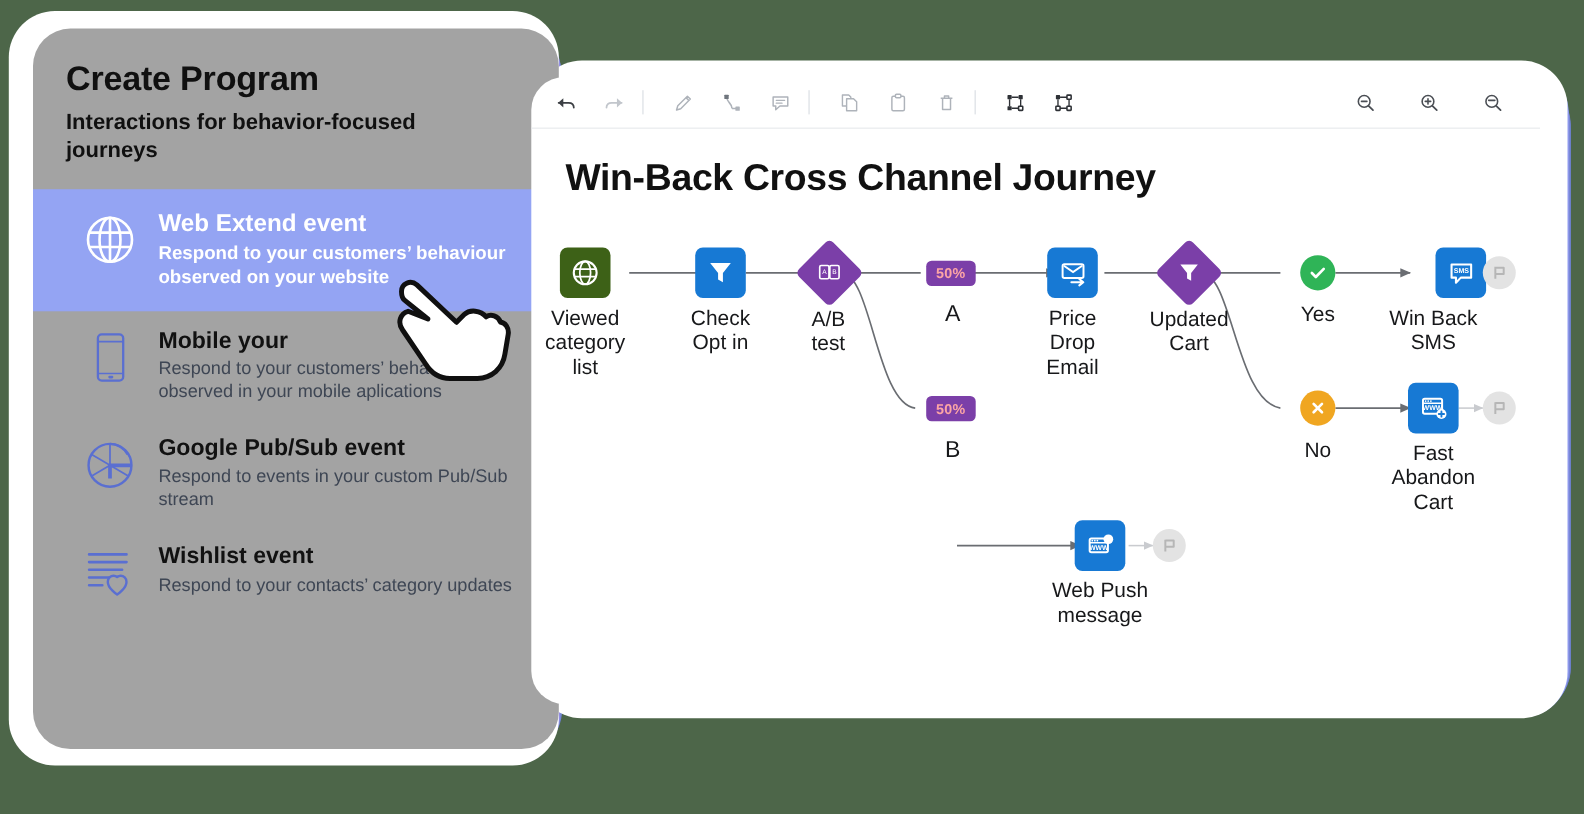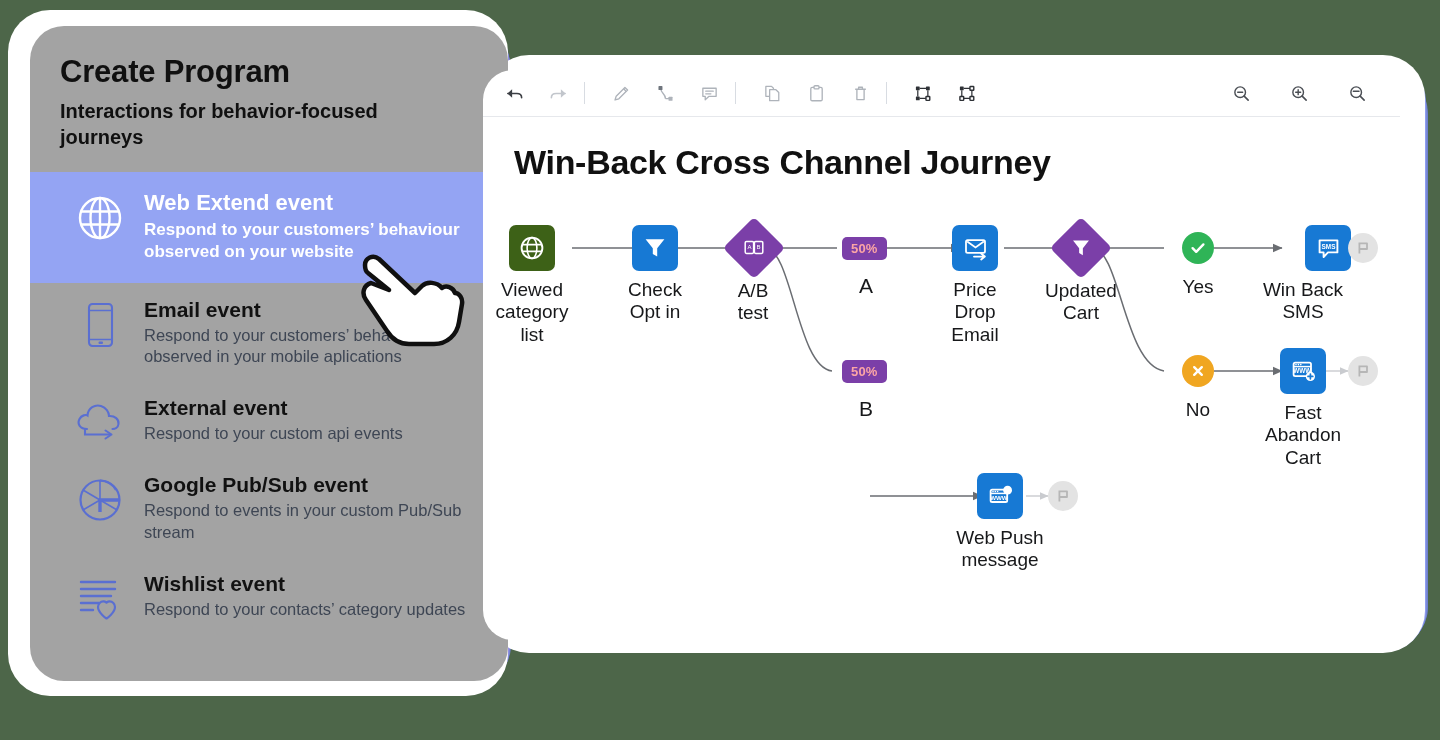--- a/index.html
+++ b/index.html
@@ -160,38 +160,25 @@
 
       <div class="evt">
         <div class="evt-icon">
           <svg width="44" height="50" viewBox="0 0 44 50" fill="none">
             <rect x="11" y="4" width="23" height="42" rx="3.5" stroke="#5a6fd1" stroke-width="2.1"></rect>
             <path d="M11 10.5 H34 M11 39.5 H34" stroke="#5a6fd1" stroke-width="1.5"></path>
             <rect x="20.5" y="41.6" width="4.5" height="2.4" rx="1" fill="#5a6fd1"></rect>
           </svg>
         </div>
         <div class="evt-txt">
-          <div class="evt-name">Email event</div>
+          <div class="evt-name">Mobile your</div>
           <div class="evt-desc">Respond to your customers’ behavior observed in your mobile aplications</div>
         </div>
       </div>
 
-      <div class="evt">
-        <div class="evt-icon">
-          <svg width="52" height="46" viewBox="0 0 52 46" fill="none">
-            <path d="M13 31 C6 31 3 26 5.5 21 C7.5 17 12 16.5 13.5 17.5 C14 10 21 6 27 8 C32 9.6 35 14 35 18 C41 17.6 45 21.5 44.5 26 C44.1 29.6 41 31 38.5 31" stroke="#5a6fd1" stroke-width="2.1" stroke-linecap="round"></path>
-            <path d="M11 31 V36.5 H36" stroke="#5a6fd1" stroke-width="2.1" stroke-linecap="round"></path>
-            <path d="M31.5 32.5 L37.5 36.5 L31.5 40.5" stroke="#5a6fd1" stroke-width="2.1" stroke-linecap="round" stroke-linejoin="round"></path>
-          </svg>
-        </div>
-        <div class="evt-txt">
-          <div class="evt-name">External event</div>
-          <div class="evt-desc">Respond to your custom api events</div>
-        </div>
-      </div>
 
       <div class="evt">
         <div class="evt-icon">
           <svg width="50" height="50" viewBox="0 0 50 50" fill="none">
             <circle cx="25" cy="25" r="19.5" stroke="#5a6fd1" stroke-width="2.2"></circle>
             <path d="M25 5.5 L25 25 L8 15" stroke="#5a6fd1" stroke-width="1.6"></path>
             <path d="M25 25 L8 35 M25 25 L42 35" stroke="#5a6fd1" stroke-width="1.6"></path>
             <path d="M41 15 A19.5 19.5 0 0 0 25 5.5" stroke="#5a6fd1" stroke-width="2.2"></path>
             <path d="M44.5 25 H25 V37" stroke="#5a6fd1" stroke-width="3.4" stroke-linejoin="round"></path>
           </svg>

